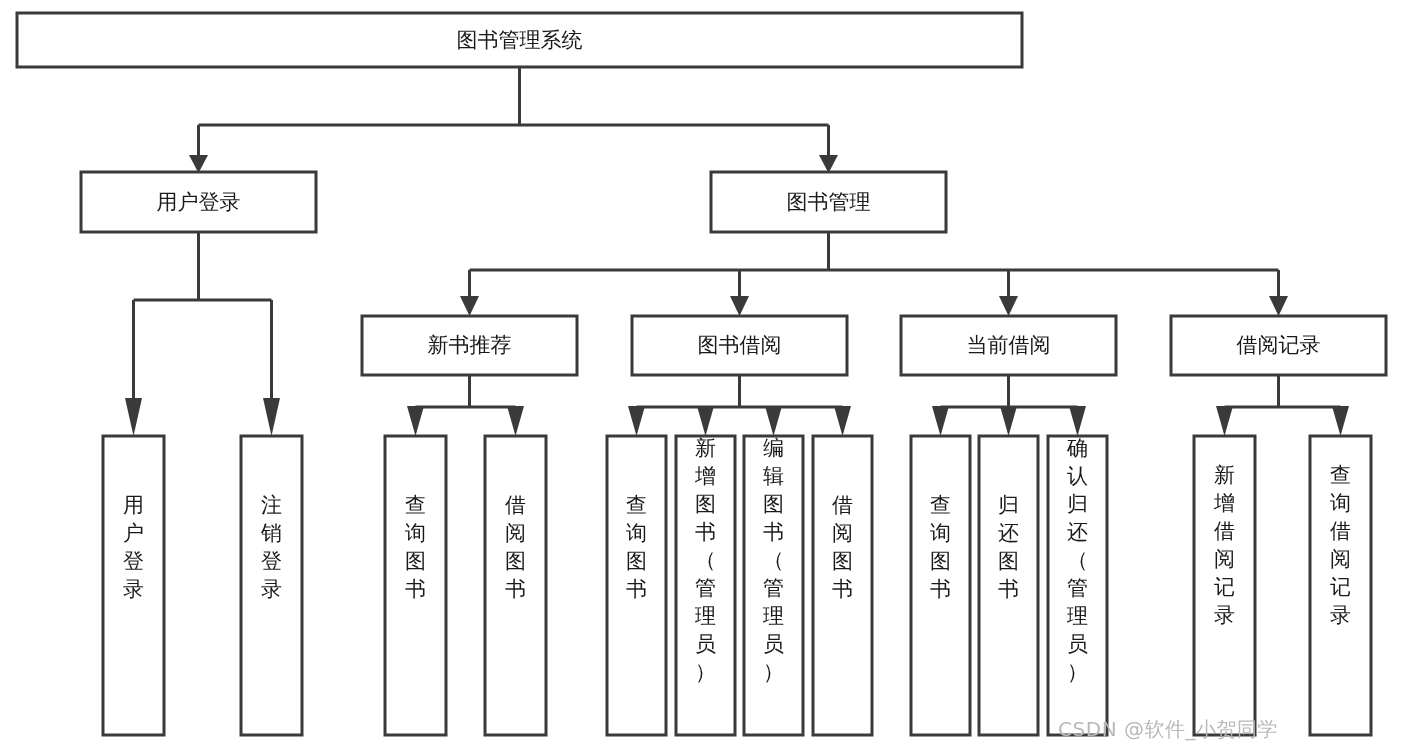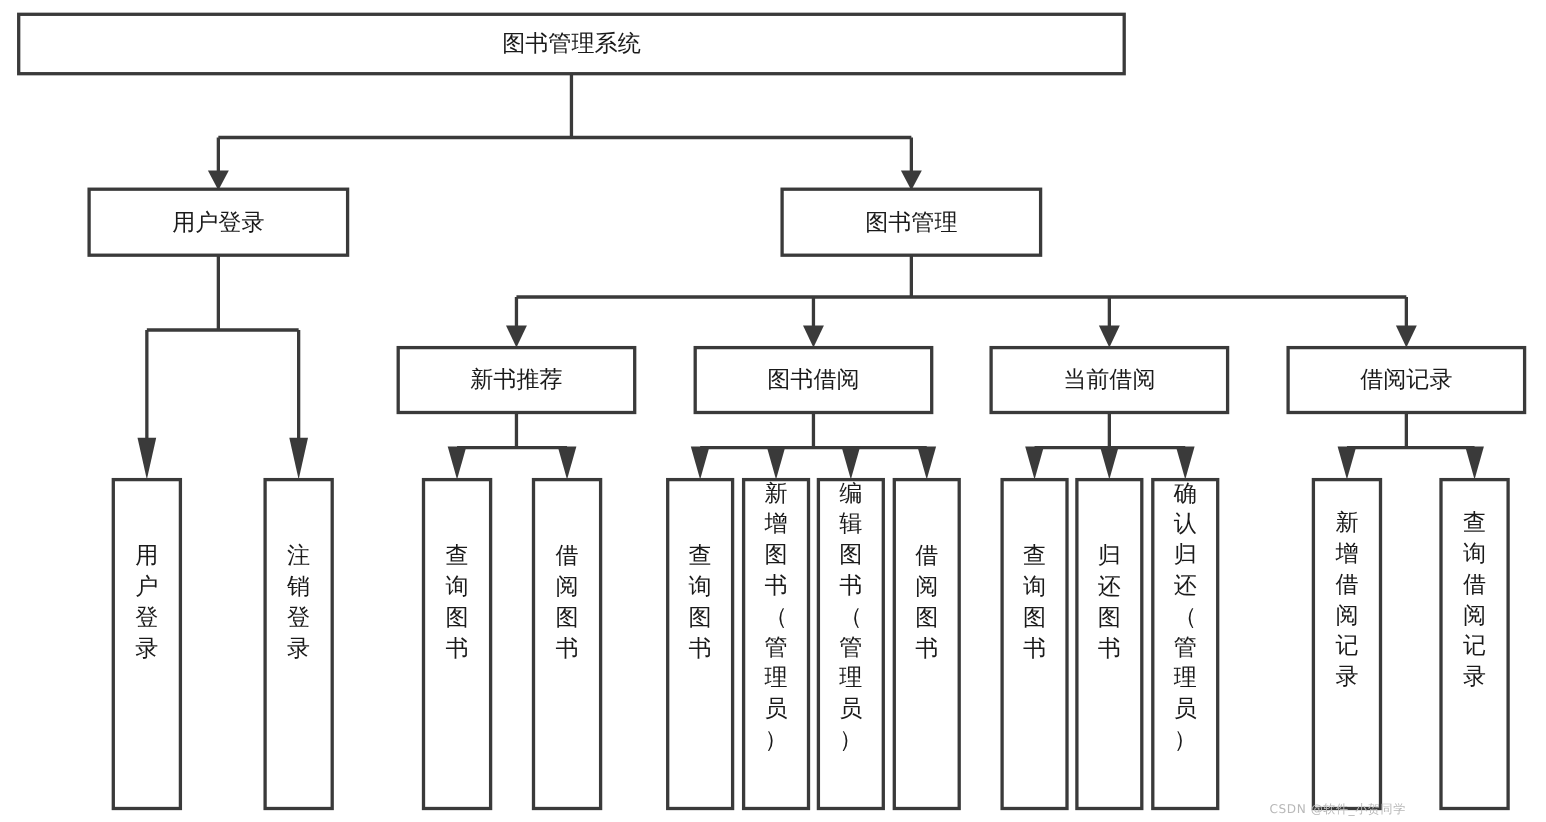--- a/index.html
+++ b/index.html
@@ -52,21 +52,21 @@
     font-family: "DejaVu Sans", "Liberation Sans", sans-serif;
     font-size: 21px;
     fill: #1a1a1a;
     text-anchor: middle;
   }
   .watermark {
     position: absolute;
     right: 10px;
     bottom: 4px;
     font-family: "DejaVu Sans", "Liberation Sans", sans-serif;
-    font-size: 11px;
+    font-size: 20px;
     color: #b9b9b9;
     letter-spacing: 0.5px;
     white-space: nowrap;
   }
 </style>
 </head>
 <body>
 
 <div id="diagram-root">
 

